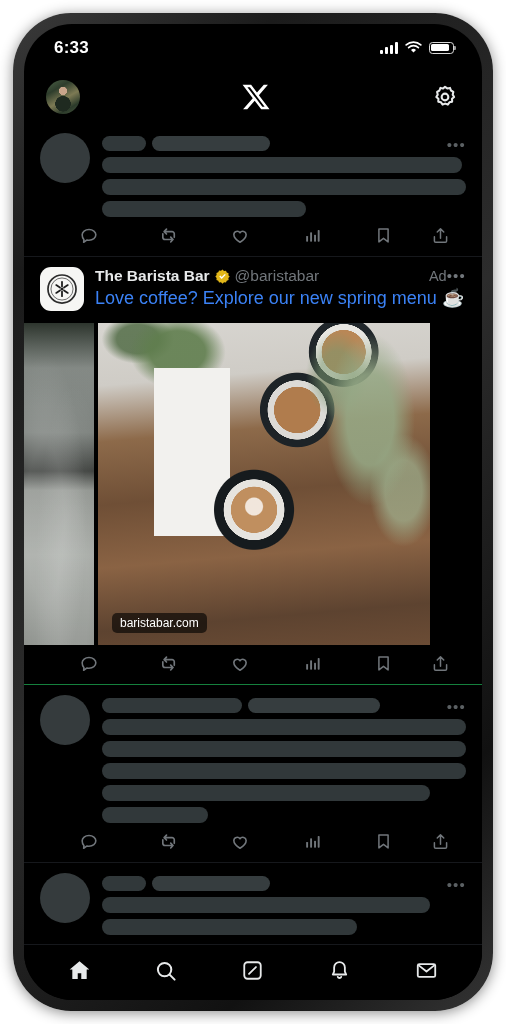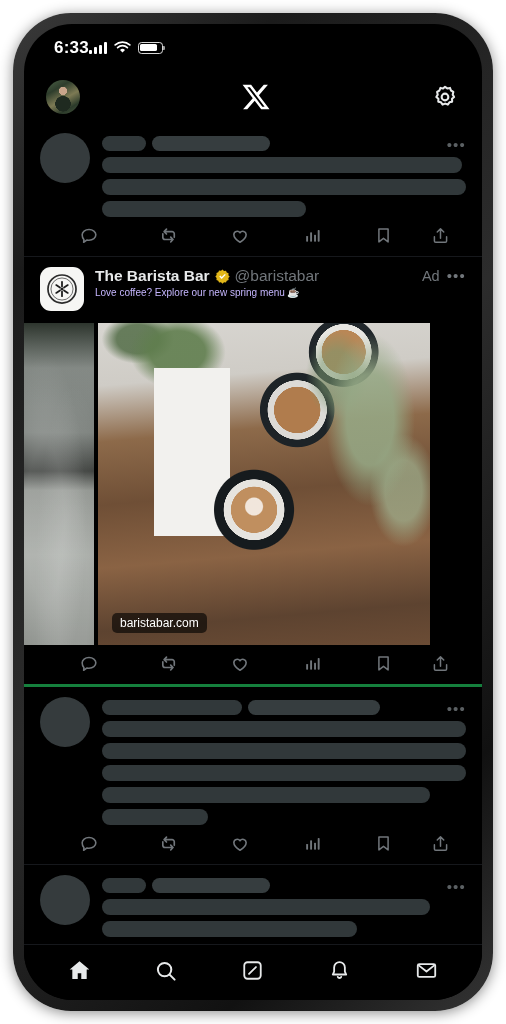--- a/index.html
+++ b/index.html
@@ -24,21 +24,21 @@
     width:100%; height:100%;
     border-radius:48px;
     background:#000;
     overflow:hidden;
   }
 
   
   .statusbar{
     position:relative;
     height:47px;
-    display:flex; align-items:center; justify-content:flex-start;
+    display:flex; align-items:center; justify-content:space-between;
     padding:0 28px 0 30px;
     color:#fff;
   }
   .status-time{ font-size:17px; font-weight:bold; letter-spacing:.2px; }
   .status-right{ display:flex; align-items:center; gap:7px; }
   .notch{
     position:absolute; left:50%; transform:translateX(-50%);
     top:2px; width:124px; height:31px; border-radius:18px;
     background:#000;
   }
@@ -94,35 +94,35 @@
 
   
   .actions{
     display:flex; align-items:center;
     padding:8px 4px 10px 4px;
   }
   .act{ display:flex; align-items:center; justify-content:center; }
   .act svg{ display:block; }
 
   
-  .ad-post{ background:#000; border-bottom:3px solid #15803d; }
+  .ad-post{ background:#000; border-bottom:1px solid #15803d; }
   .ad-top{ display:flex; gap:11px; padding:10px 16px 0 16px; }
   .ad-avatar{
     width:44px;height:44px;border-radius:11px;background:#f6f6f4;
     display:flex;align-items:center;justify-content:center;flex:0 0 auto;
   }
   .ad-meta{ flex:1; min-width:0; }
   .ad-line1{ display:flex; align-items:center; gap:5px; white-space:nowrap; }
   .ad-name{ color:#e7e9ea; font-weight:bold; font-size:15.5px; }
   .badge-gold{ width:15px;height:15px;flex:0 0 auto; }
   .ad-handle{ color:#71767b; font-size:15.5px; }
-  .ad-right{ margin-left:auto; display:flex; align-items:flex-start; gap:7px; }
+  .ad-right{ margin-left:auto; display:flex; align-items:flex-start; }
   .ad-label{ color:#71767b; font-size:14.5px; }
   .ad-dots{ color:#71767b; font-size:15px; letter-spacing:1.2px; line-height:1; }
-  .ad-text{ color:#c4b5fd; font-size:10px; margin-top:2px; white-space:nowrap; }
+  .ad-text{ color:#3b82f6; font-size:18px; margin-top:2px; white-space:nowrap; }
 
   
   .carousel{
     display:flex; gap:4px;
     margin-top:12px;
     height:322px;
     overflow:hidden;
   }
   .slide{ position:relative; flex:0 0 auto; height:100%; overflow:hidden; }
   .slide.prev{ width:70px; }

